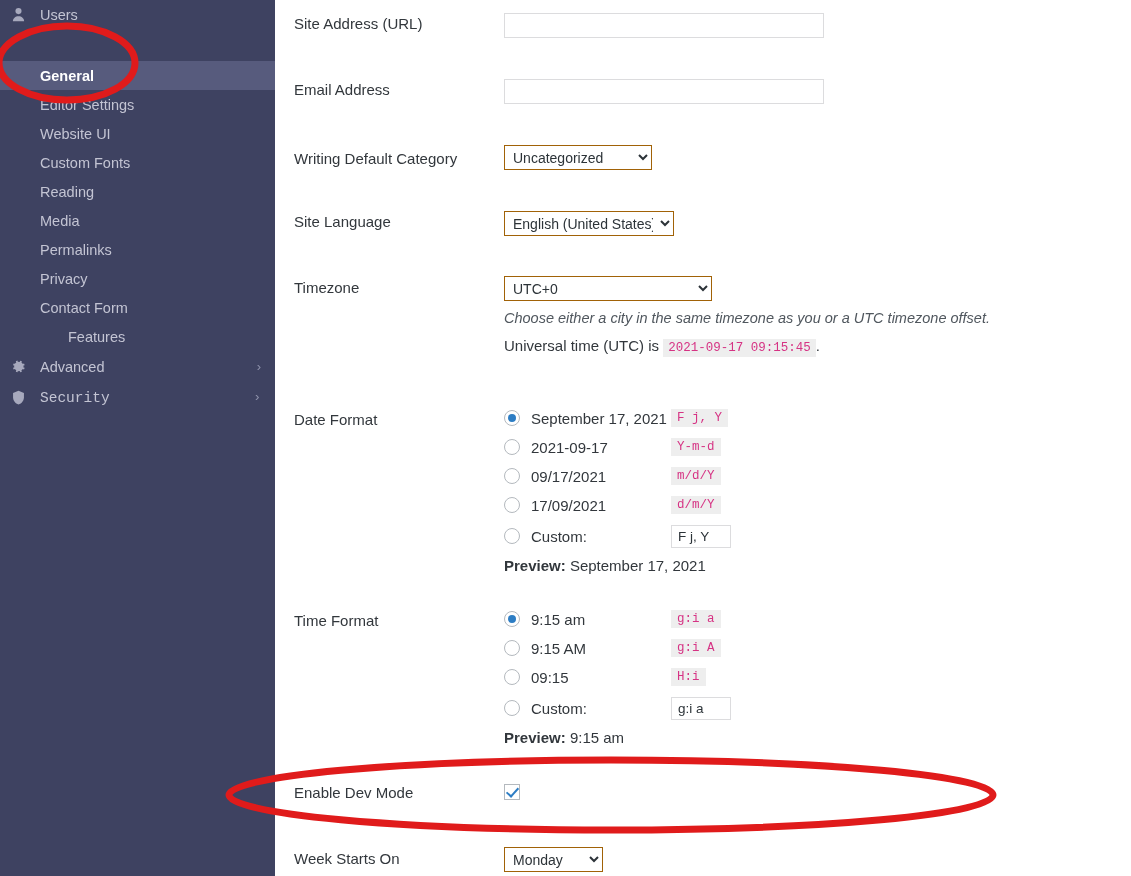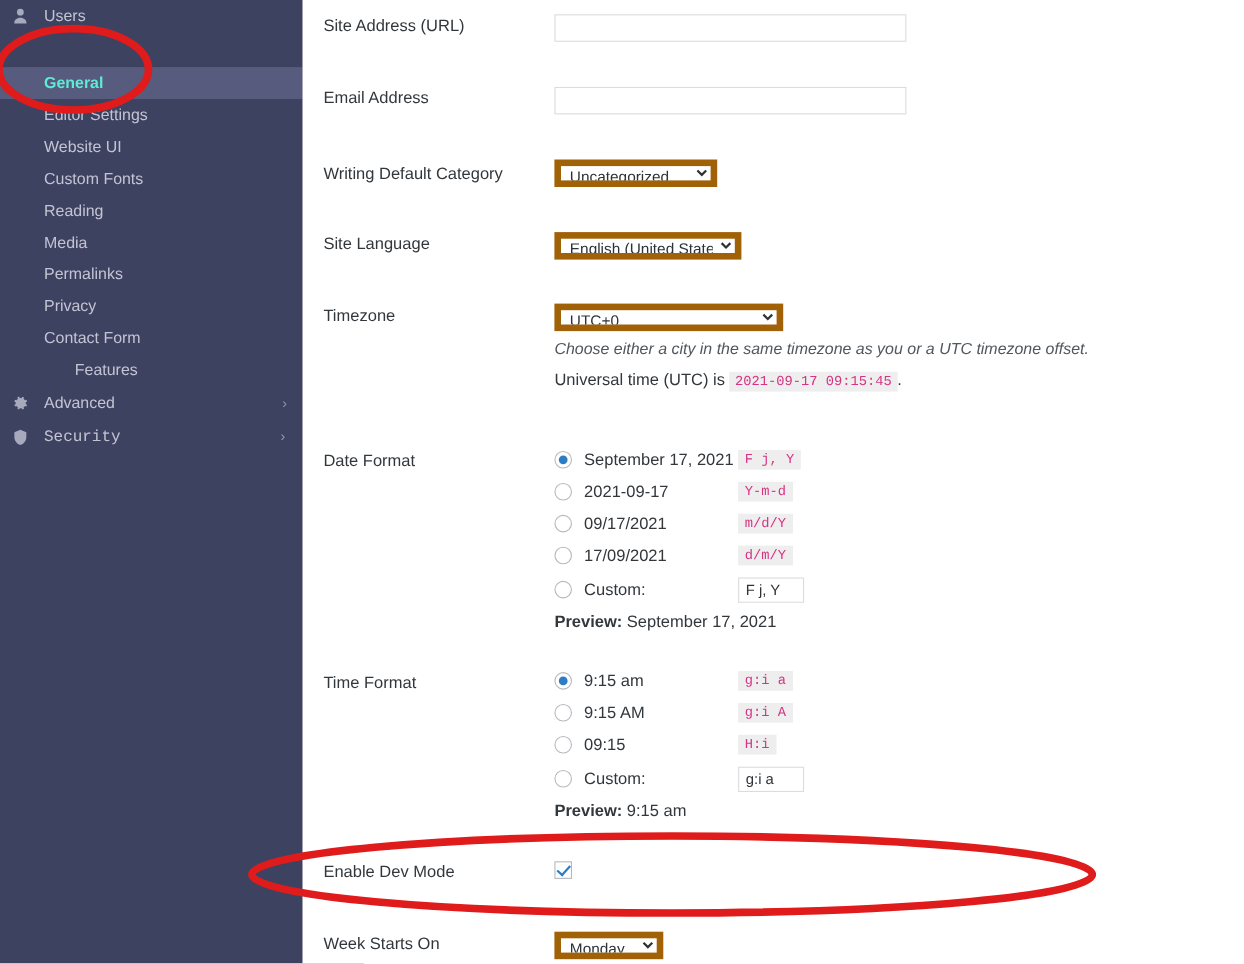--- a/index.html
+++ b/index.html
@@ -52,21 +52,21 @@
   .nav-sub {
     padding-left: 40px;
     height: 29px;
     display: flex;
     align-items: center;
     color: #c3c4d3;
     font-size: 14.5px;
   }
   .nav-sub.active {
     background: #575b7d;
-    color: #5eead4;
+    color: #ffffff;
     font-weight: bold;
   }
 
   
   #main {
     position: absolute;
     left: 275px; top: 0;
     width: 856px;
     height: 876px;
     background: #ffffff;
@@ -96,21 +96,21 @@
     height: 25px;
     font-family: "Liberation Sans", sans-serif;
     font-size: 14px;
     color: #2c3338;
     padding: 0 6px;
     border-radius: 0;
     outline: none;
   }
   select.sel {
     background: #fff;
-    border: 6px solid #a16207;
+    border: 1px solid #a16207;
     height: 25px;
     font-family: "Liberation Sans", sans-serif;
     font-size: 14px;
     color: #2c3338;
     padding: 0 4px;
     border-radius: 0;
     outline: none;
   }
   .desc {
     font-style: italic;

